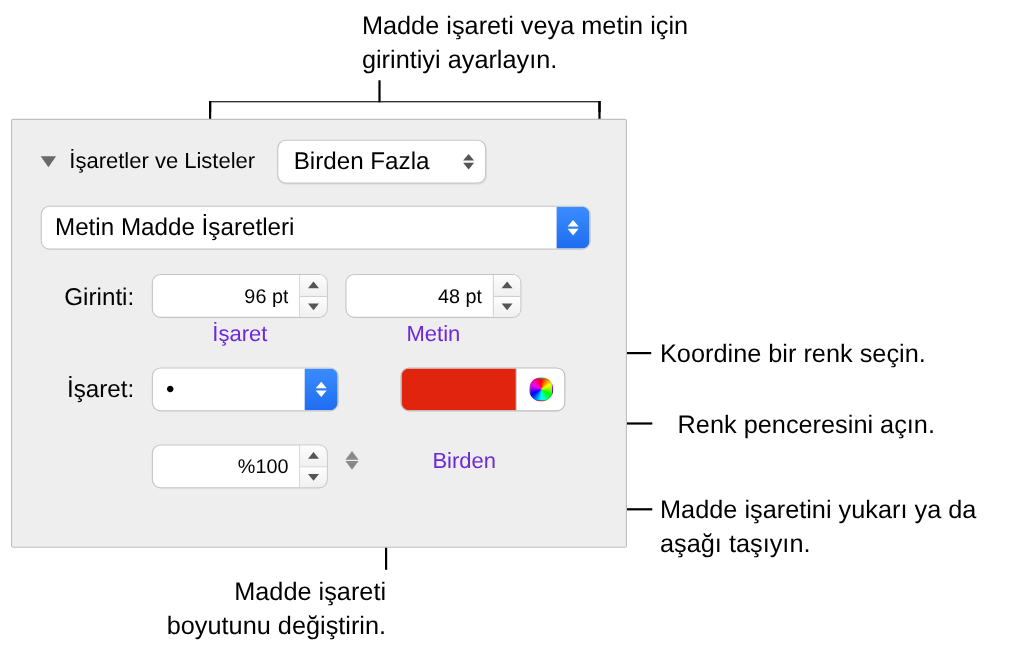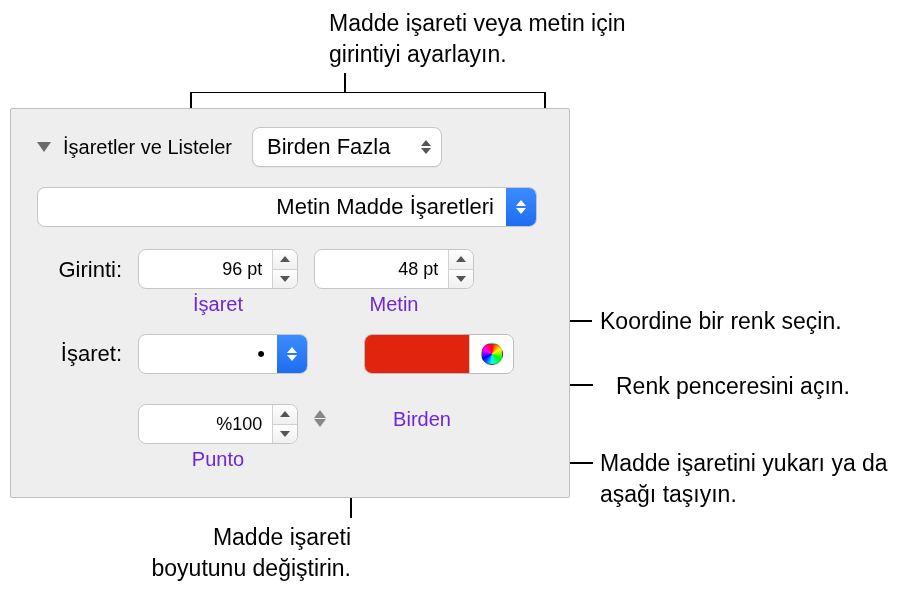--- a/index.html
+++ b/index.html
@@ -77,21 +77,21 @@
       width: 0; height: 0;
       border-left: 5px solid transparent;
       border-right: 5px solid transparent;
     }
     .popup-arrows .up { border-bottom: 6px solid #555; }
     .popup-arrows .down { border-top: 6px solid #555; }
     
     .popup-blue {
       display: flex;
       align-items: center;
-      justify-content: flex-end;
+      justify-content: space-between;
       background: #fff;
       border: 1px solid #c5c5c5;
       border-radius: 8px;
       padding: 0;
       overflow: hidden;
       font-size: 22px;
     }
     .popup-blue .txt { padding: 6px 12px; }
     .popup-blue .btn-blue {
       background: linear-gradient(#3b8cff, #1f6df0);
@@ -317,21 +317,20 @@
         <input type="text" value="%100" style="">
         <div class="btns">
           <div class="b">
               <span class="up"></span>
             </div>
           <div class="b">
               <span class="down"></span>
             </div>
         </div>
       </div>
-      <div class="sublabel">Punto</div>
     </div>
 
     <div class="vbaseline" style="padding-top:6px;">
       <div class="arrs">
           <span class="aup"></span>
           <span class="adown"></span>
         </div>
     </div>
 
     <div style="width:160px;">

